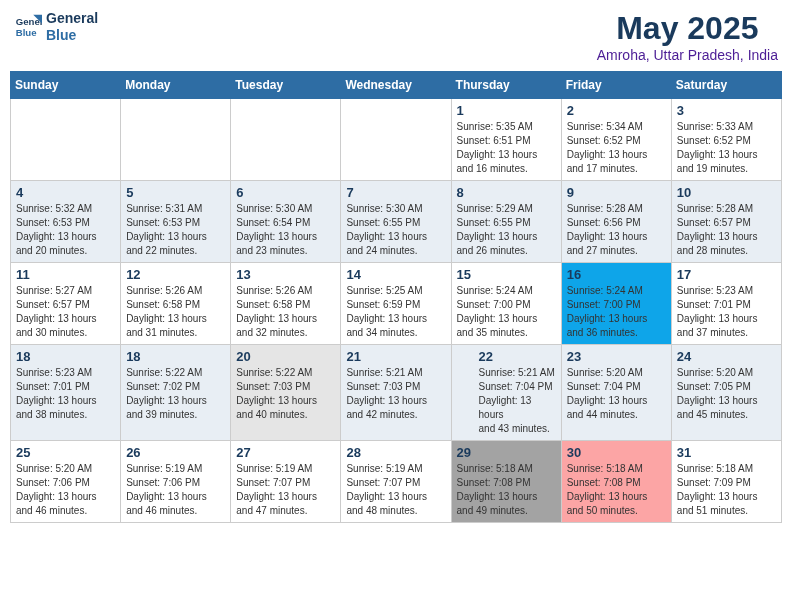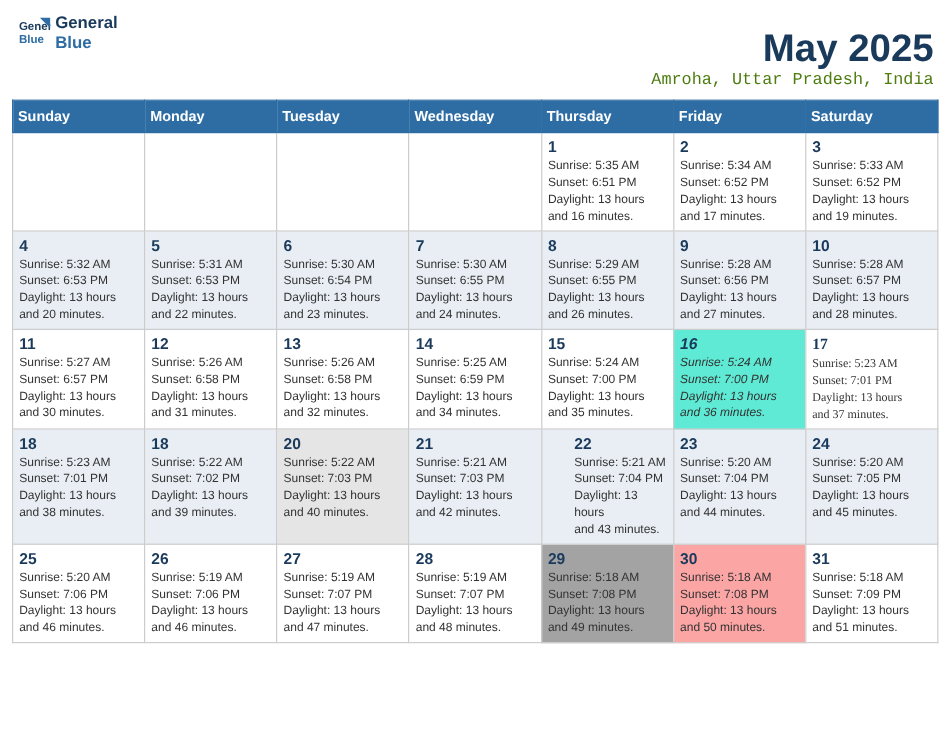--- a/index.html
+++ b/index.html
@@ -20,32 +20,30 @@
     .logo {
       display: flex;
       align-items: center;
       gap: 2px;
     }
     .logo-icon {
       width: 28px;
       height: 28px;
     }
     .title-block {
-      text-align: right;
-      margin-top: 12px;
+      text-align: center;
     }
     .month-title {
       font-size: 32px;
       font-weight: bold;
       color: #1a3a5c;
     }
     .location {
       font-size: 14px;
-      color: #4d7c0f;
-      font-family: Liberation Mono, monospace;
+      color: #4c1d95;
     }
     .calendar {
       width: 100%;
       border-collapse: collapse;
       border: 1px solid #ccc;
     }
     .calendar th {
       background-color: #2e6da4;
       color: #fff;
       font-size: 12px;
@@ -227,28 +225,28 @@
 Daylight: 13 hours
 and 34 minutes.</div>
         </td>
         <td style="background: rgb(255, 255, 255);">
           <span class="day-number">15</span>
           <div class="day-info" style="white-space: pre-line;">Sunrise: 5:24 AM
 Sunset: 7:00 PM
 Daylight: 13 hours
 and 35 minutes.</div>
         </td>
-        <td style="background: #5eead4; font-style: italic;">
+        <td style="background: #0ea5e9;">
           <span class="day-number">16</span>
           <div class="day-info" style="white-space: pre-line;">Sunrise: 5:24 AM
 Sunset: 7:00 PM
 Daylight: 13 hours
 and 36 minutes.</div>
         </td>
-        <td style="background: rgb(255, 255, 255); font-family: Liberation Serif, serif;">
+        <td style="background: rgb(255, 255, 255);">
           <span class="day-number">17</span>
           <div class="day-info" style="white-space: pre-line;">Sunrise: 5:23 AM
 Sunset: 7:01 PM
 Daylight: 13 hours
 and 37 minutes.</div>
         </td>
       </tr>
       <tr>
         <td style="background: rgb(232, 238, 244);">
           <span class="day-number">18</span>

